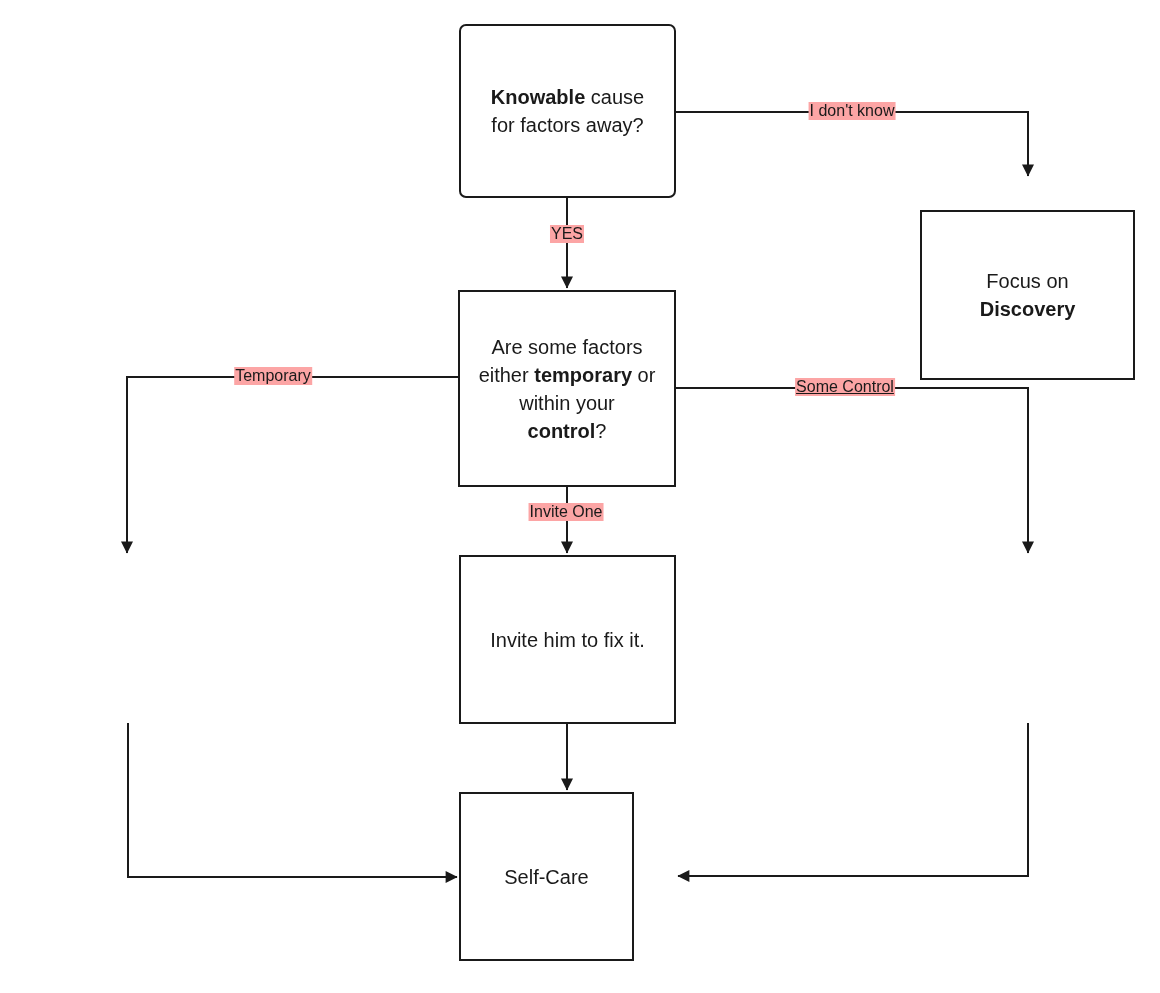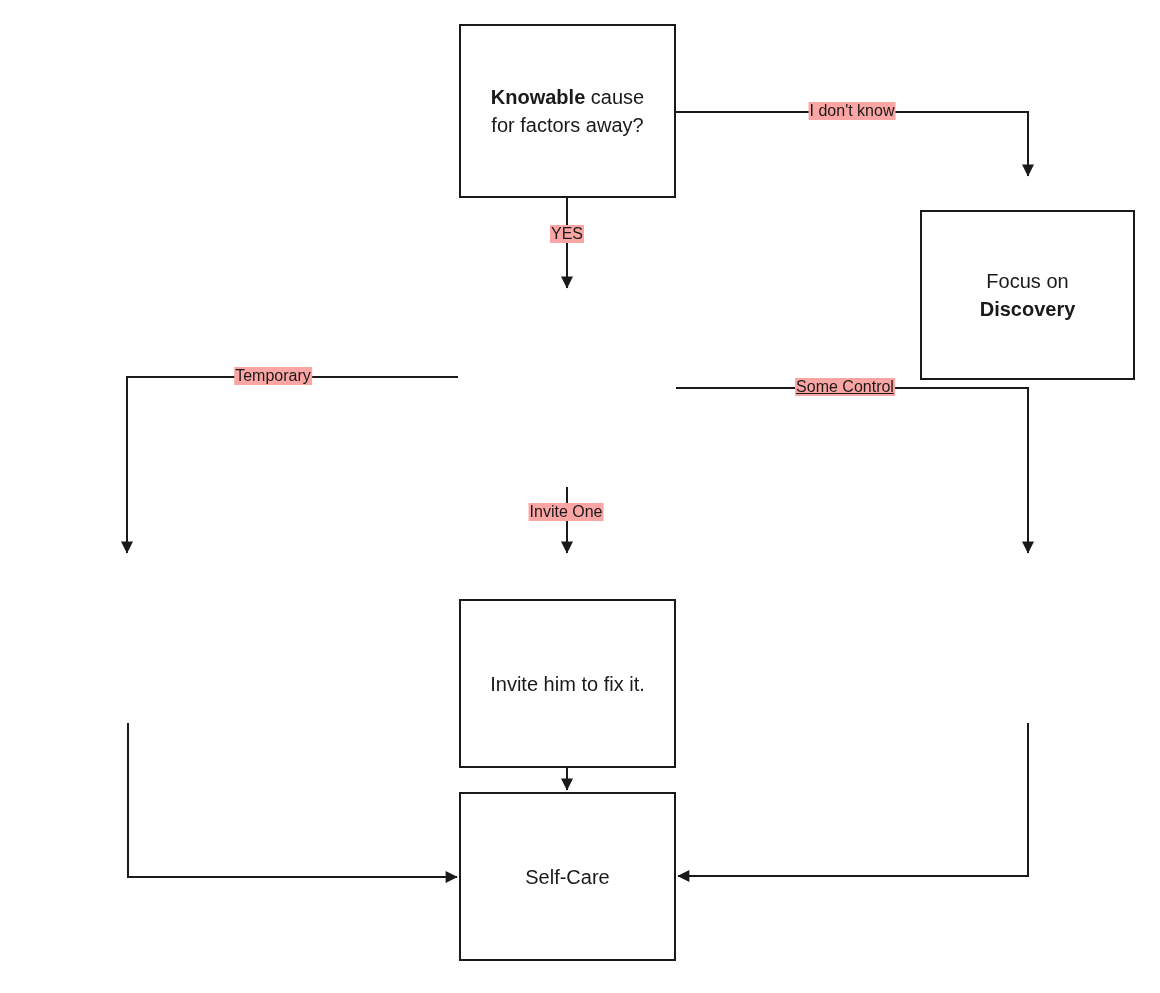--- a/index.html
+++ b/index.html
@@ -65,38 +65,44 @@
     <polyline points="567,198 567,288" fill="none" stroke="#1a1a1a" stroke-width="2" marker-end="url(#arrow)"></polyline>
     <polyline points="676,112 1028,112 1028,176" fill="none" stroke="#1a1a1a" stroke-width="2" marker-end="url(#arrow)"></polyline>
     <polyline points="458,377 127,377 127,553" fill="none" stroke="#1a1a1a" stroke-width="2" marker-end="url(#arrow)"></polyline>
     <polyline points="676,388 1028,388 1028,553" fill="none" stroke="#1a1a1a" stroke-width="2" marker-end="url(#arrow)"></polyline>
     <polyline points="567,487 567,553" fill="none" stroke="#1a1a1a" stroke-width="2" marker-end="url(#arrow)"></polyline>
     <polyline points="567,724 567,790" fill="none" stroke="#1a1a1a" stroke-width="2" marker-end="url(#arrow)"></polyline>
     <polyline points="128,723 128,877 457,877" fill="none" stroke="#1a1a1a" stroke-width="2" marker-end="url(#arrow)"></polyline>
     <polyline points="1028,723 1028,876 678,876" fill="none" stroke="#1a1a1a" stroke-width="2" marker-end="url(#arrow)"></polyline>
   </svg>
 
-  <div class="node" style="left:459px; top:24px; width:217px; height:174px;">
+  <div class="node" style="left:459px; top:24px; width:217px; height:174px;border-radius:7px;">
     <div class="tline"><span class="b">Knowable</span><span> cause</span></div>
     <div class="tline"><span>for factors away?</span></div>
   </div>
 
   <div class="node" style="left:920px; top:178px; width:215px; height:170px;margin-top:32px;">
     <div class="tline"><span>Focus on</span></div>
     <div class="tline"><span class="b">Discovery</span></div>
   </div>
 
+  <div class="node" style="left:458px; top:290px; width:218px; height:197px;">
+    <div class="tline"><span>Are some factors</span></div>
+    <div class="tline"><span>either </span><span class="b">temporary</span><span> or</span></div>
+    <div class="tline"><span>within your</span></div>
+    <div class="tline"><span class="b">control</span><span>?</span></div>
+  </div>
 
 
-  <div class="node" style="left:459px; top:555px; width:217px; height:169px;margin-top:44px;">
+  <div class="node" style="left:459px; top:555px; width:217px; height:169px;">
     <div class="tline"><span>Invite him to fix it.</span></div>
   </div>
 
 
-  <div class="node" style="left:459px; top:792px; width:217px; height:169px;text-align:right;">
+  <div class="node" style="left:459px; top:792px; width:175px; height:169px;text-align:right;">
     <div class="tline"><span>Self-Care</span></div>
   </div>
 
   <span class="edge-label" style="left:567px; top:234px;text-align:center;">YES</span>
   <span class="edge-label" style="left:852px; top:111px;">I don't know</span>
   <span class="edge-label" style="left:273px; top:376px;">Temporary</span>
   <span class="edge-label" style="left:845px; top:387px;text-decoration:underline;">Some Control</span>
   <span class="edge-label" style="left:566px; top:512px;">Invite One</span>
 
 </div>

